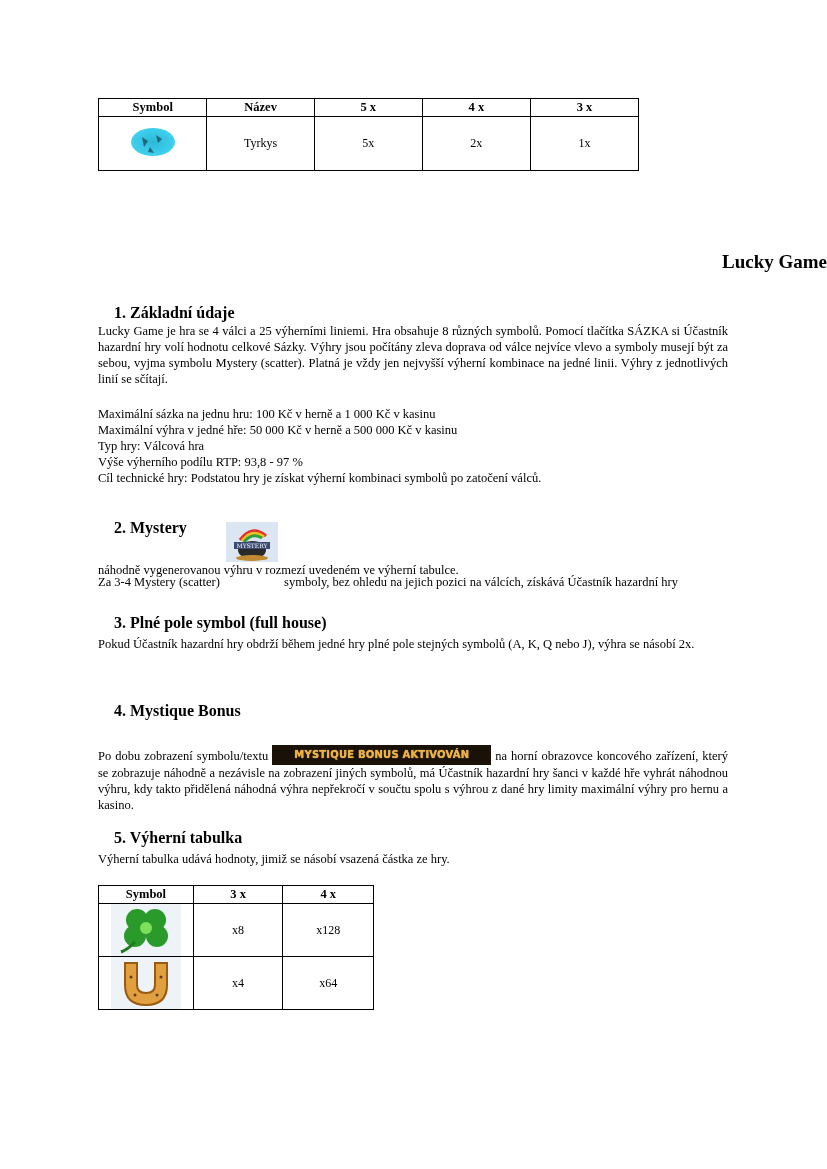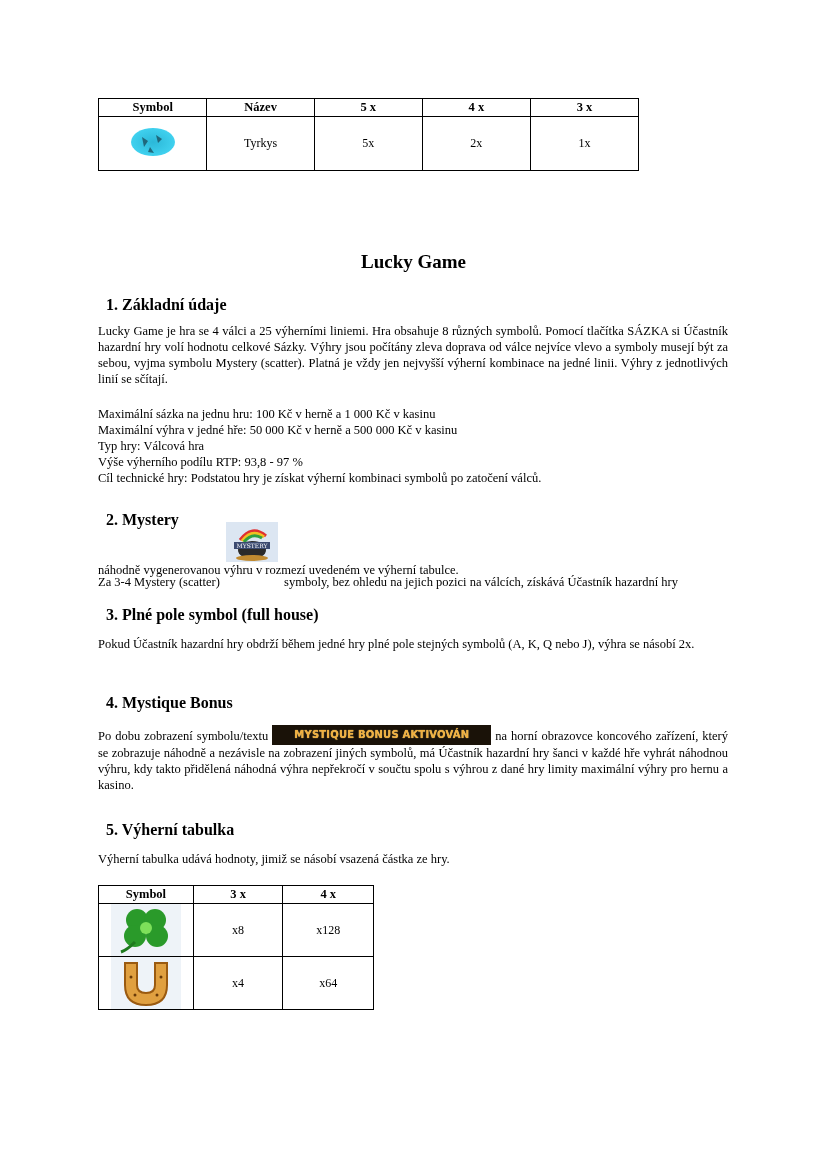--- a/index.html
+++ b/index.html
@@ -2,27 +2,27 @@
 <html><head>
 <meta charset="utf-8">
 <style>
   html, body { margin: 0; padding: 0; background: #ffffff; }
   body { width: 827px; height: 1169px; position: relative; overflow: hidden;
          font-family: "Liberation Serif", "DejaVu Serif", serif; color: #000; }
   .abs { position: absolute; }
   table.grid { border-collapse: collapse; position: absolute; font-size: 12px; border-radius: 22px; }
   table.grid td, table.grid th { border: 1px solid #000; text-align: center; vertical-align: middle; padding: 0; }
   table.grid th { font-weight: bold; font-size: 12.5px; height: 17px; }
-  .title { left: 0; width: 827px; top: 251px; text-align: center; font-weight: bold; font-size: 19px; }
-  h2 { position: absolute; left: 98px; margin: 8px; font-size: 16px; font-weight: bold; }
+  .title { left: 0; width: 827px; top: 251px; text-align: right; font-weight: bold; font-size: 19px; }
+  h2 { position: absolute; left: 98px; margin: 16px; font-size: 16px; font-weight: bold; }
   p { position: absolute; left: 98px; width: 630px; margin: 0; font-size: 12.5px; line-height: 16px; text-align: justify; }
   .line { position: absolute; left: 98px; font-size: 12.5px; line-height: 16px; white-space: nowrap; }
   .bonus-badge { display: inline-block; background: #1a1208; color: #f0b040; font-family: "DejaVu Sans", sans-serif;
                  font-weight: bold; font-size: 10px; padding: 2px 22px; letter-spacing: 0.2px; vertical-align: 2px;
-                 text-shadow: 0 0 1px #ffdd88; }
+                 text-shadow: 0 0 1px #ffdd88; margin-top: 20px; }
   .mystery-img { display: inline-block; width: 52px; height: 40px; vertical-align: 0; position: relative; }
 </style>
 </head>
 <body>
 
 <table class="grid" style="left:98px; top:98px; width:541px;">
   <tbody>
       <tr>
     <th style="width:108px">Symbol</th>
     <th style="width:107px">Název</th>

